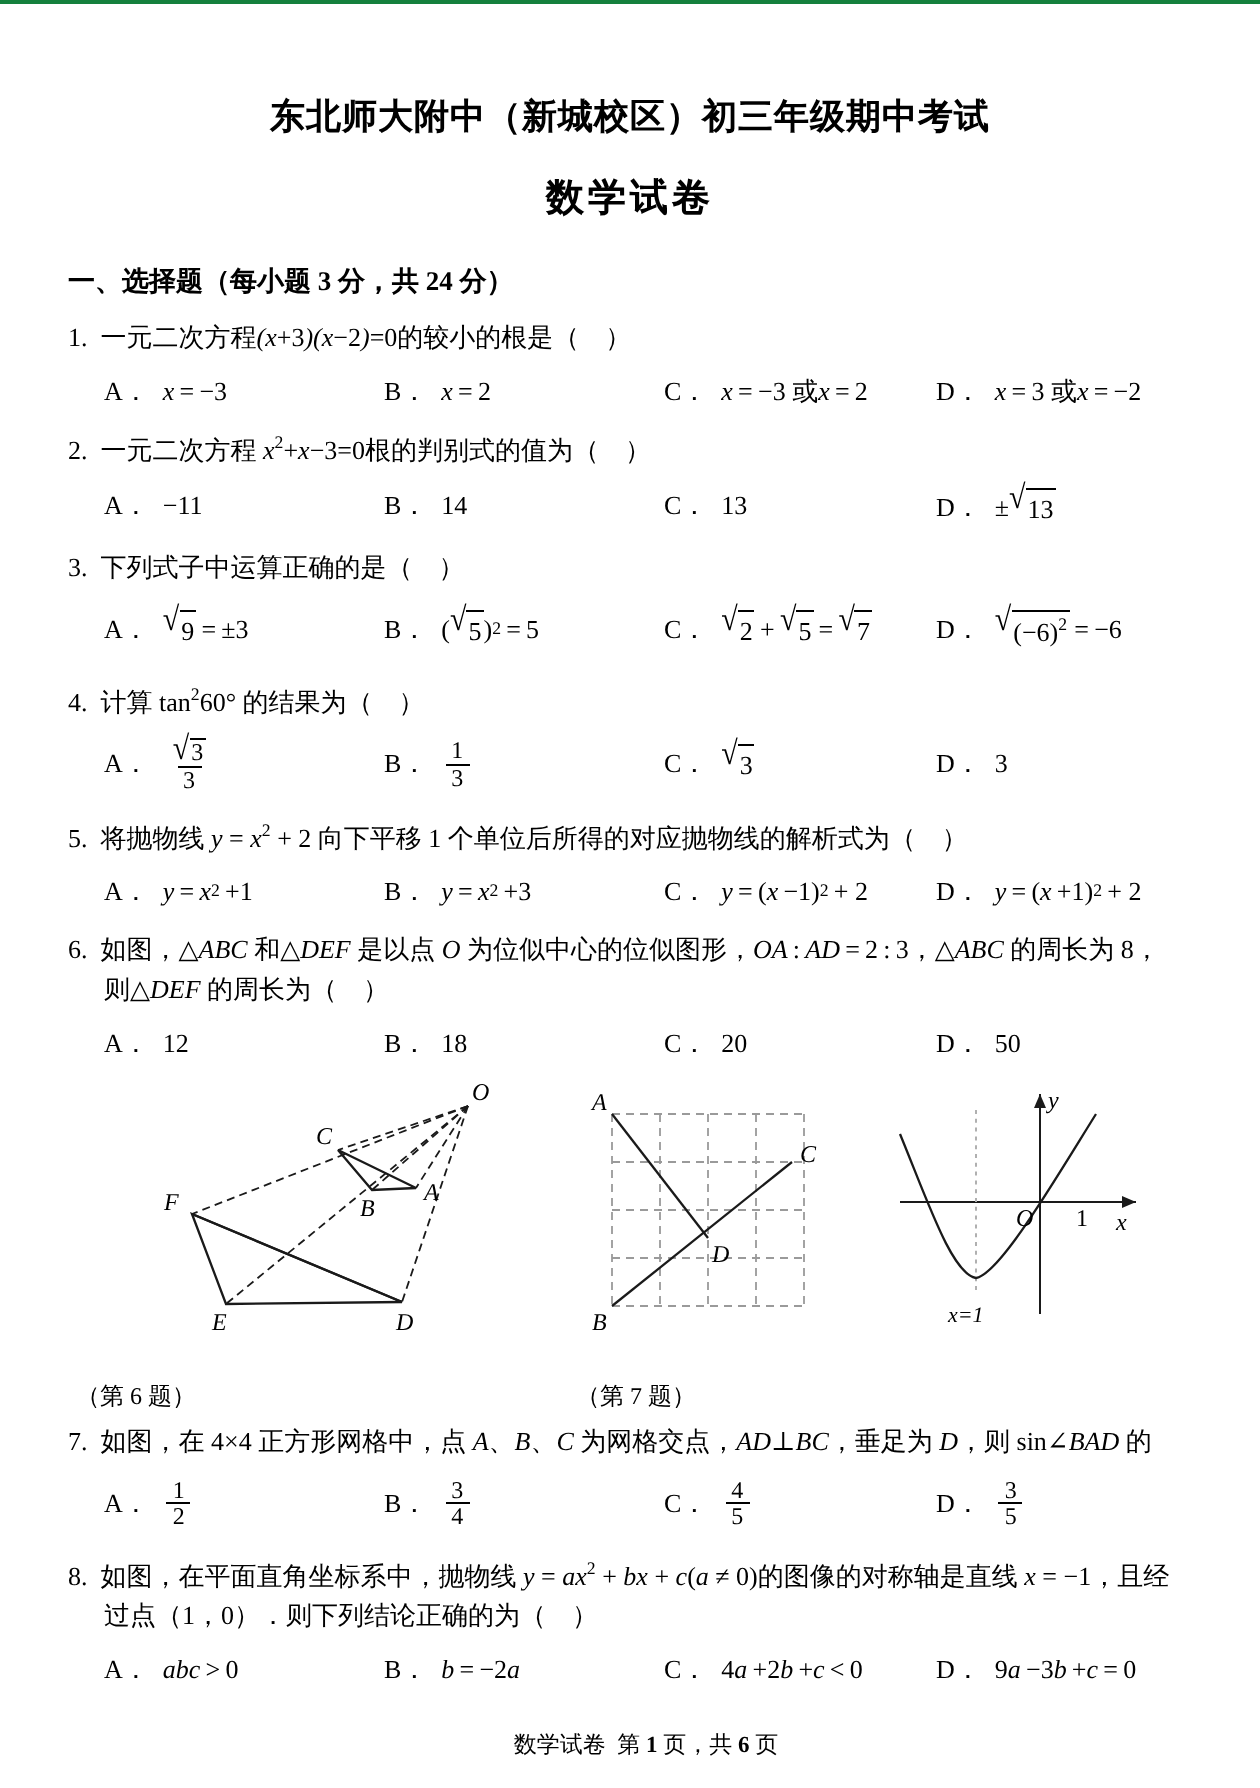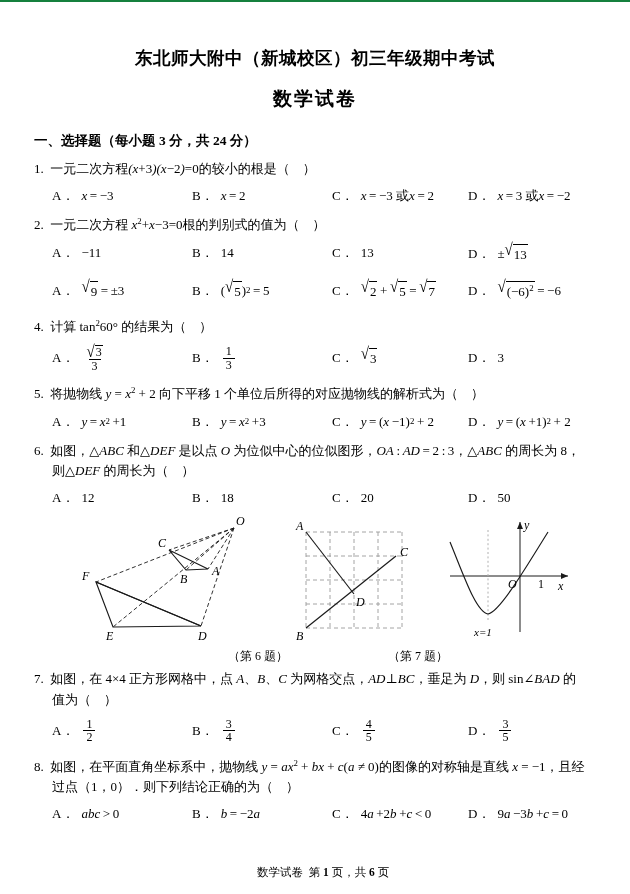--- a/index.html
+++ b/index.html
@@ -43,21 +43,21 @@
         line-height:1.05;margin:0 2px;font-size:12px;}
   .frac .num{padding:0 3px;}
   .frac .den{border-top:1px solid #000;padding:0 3px;}
   .rad{display:inline-flex;align-items:stretch;vertical-align:middle;}
   .rad .sign{font-size:15px;line-height:1;transform:scaleY(1.12);}
   .rad .body{border-top:1px solid #000;padding:0 1px 0 1px;margin-top:1px;}
 
   
   .figs{display:flex;margin-top:6px;margin-left:4px;}
   .figbox{position:relative;}
-  .cap{text-align:right;font-size:12px;margin-top:2px;}
+  .cap{text-align:left;font-size:12px;margin-top:18px;}
 
   
   .footer{
     position:absolute;left:16px;right:0;bottom:14px;text-align:center;font-size:11.5px;
   }
   .footer b{font-weight:bold;}
 </style>
 </head>
 <body>
 
@@ -92,20 +92,24 @@
       <div class="opt o2"><span class="lab">B．</span>14</div>
       <div class="opt o3"><span class="lab">C．</span>13</div>
       <div class="opt o4"><span class="lab">D．</span>±<span class="rad">
               <span class="sign">√</span>
               <span class="body">13</span>
             </span></div>
     </div>
   </div>
 
   <div class="q">
+    <span class="stem">
+      <span>3.</span>
+      &nbsp;下列式子中运算正确的是（　）
+    </span>
     <div class="opts tall">
       <div class="opt o1"><span class="lab">A．</span><span class="rad">
               <span class="sign">√</span>
               <span class="body">9</span>
             </span> = ±3</div>
       <div class="opt o2"><span class="lab">B．</span>(<span class="rad">
               <span class="sign">√</span>
               <span class="body">5</span>
             </span>)<span class="sup">2</span> = 5</div>
       <div class="opt o3"><span class="lab">C．</span><span class="rad">
@@ -268,21 +272,20 @@
       </svg>
     </div>
 
   </div>
 
   <div class="q" style="margin-top:4px;">
     <span class="stem">
       <span>7.</span>
       &nbsp;如图，在 4×4 正方形网格中，点 <i>A</i>、<i>B</i>、<i>C</i> 为网格交点，<i>AD</i>⊥<i>BC</i>，垂足为 <i>D</i>，则 sin∠<i>BAD</i> 的
     </span>
-    <span class="stem2">值为（　）</span>
     <div class="opts tall">
       <div class="opt o1">
             <span class="lab">A．</span>
             <span class="frac">
               <span class="num">1</span>
               <span class="den">2</span>
             </span>
           </div>
       <div class="opt o2">
             <span class="lab">B．</span>

